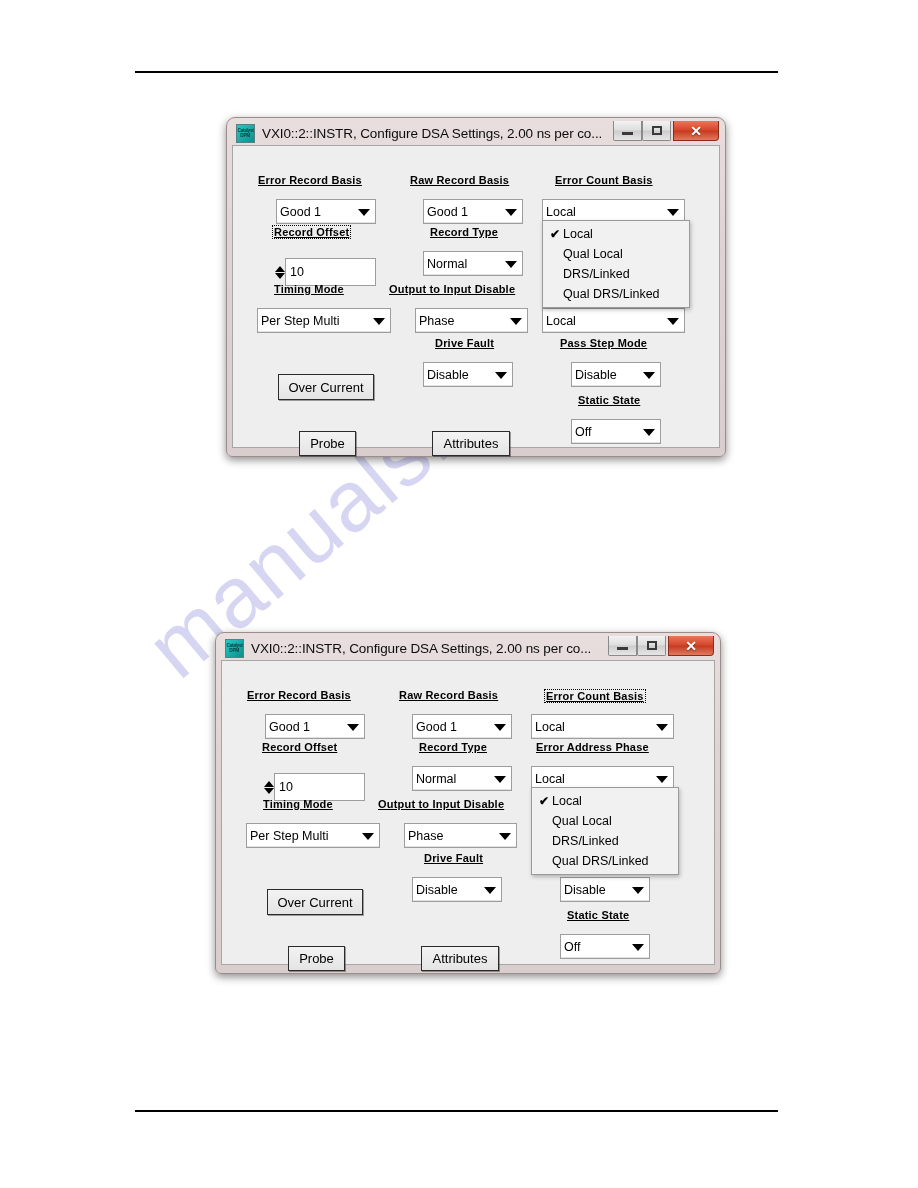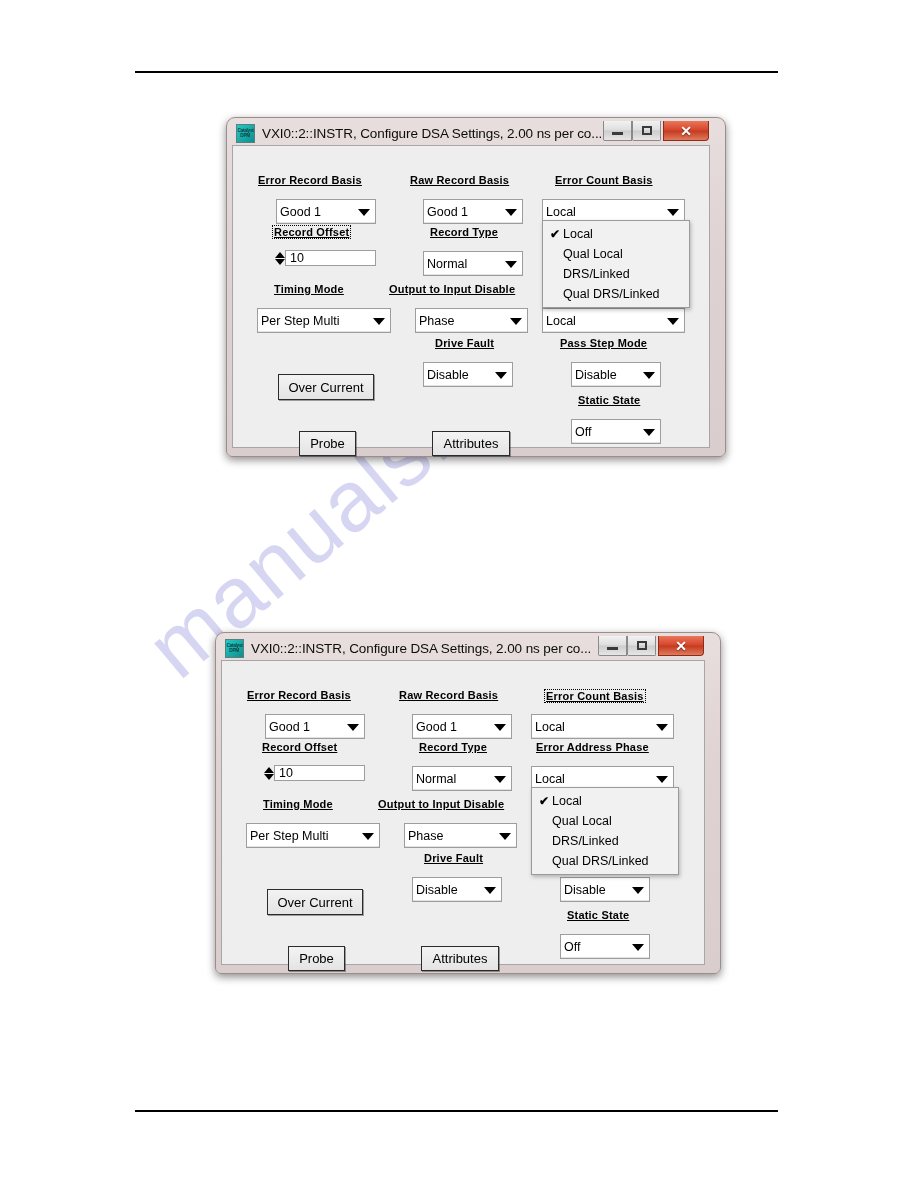--- a/index.html
+++ b/index.html
@@ -52,21 +52,21 @@
     white-space: nowrap;
   }
 
   
   .win {
     position: absolute;
     border-radius: 9px 9px 6px 6px;
     background: linear-gradient(180deg, #e8dedd 0%, #ded3d2 40%, #d9cecd 100%);
     border: 1px solid #9b8d8c;
     box-shadow: 0 3px 9px rgba(0,0,0,0.45);
-    padding: 3px 15px 5px 5px;
+    padding: 3px 5px 5px 5px;
     box-sizing: border-box;
     z-index: 3;
   }
   .win.one { left: 226px; top: 117px; width: 500px; height: 340px; }
   .win.two { left: 215px; top: 632px; width: 506px; height: 342px; }
 
   .titlebar {
     height: 24px;
     display: flex;
     align-items: center;
@@ -191,23 +191,24 @@
     top: 50%;
     margin-top: -3px;
     width: 0; height: 0;
     border-left: 6px solid transparent;
     border-right: 6px solid transparent;
     border-top: 7px solid #000000;
   }
 
   .spin {
     position: absolute;
-    height: 16px;
+    height: 28px;
     display: flex;
     align-items: stretch;
+    margin-top: 8px;
   }
   .spin .arrows {
     width: 11px;
     display: flex;
     flex-direction: column;
     justify-content: center;
     align-items: center;
     gap: 1px;
   }
   .spin .arrows .up {

